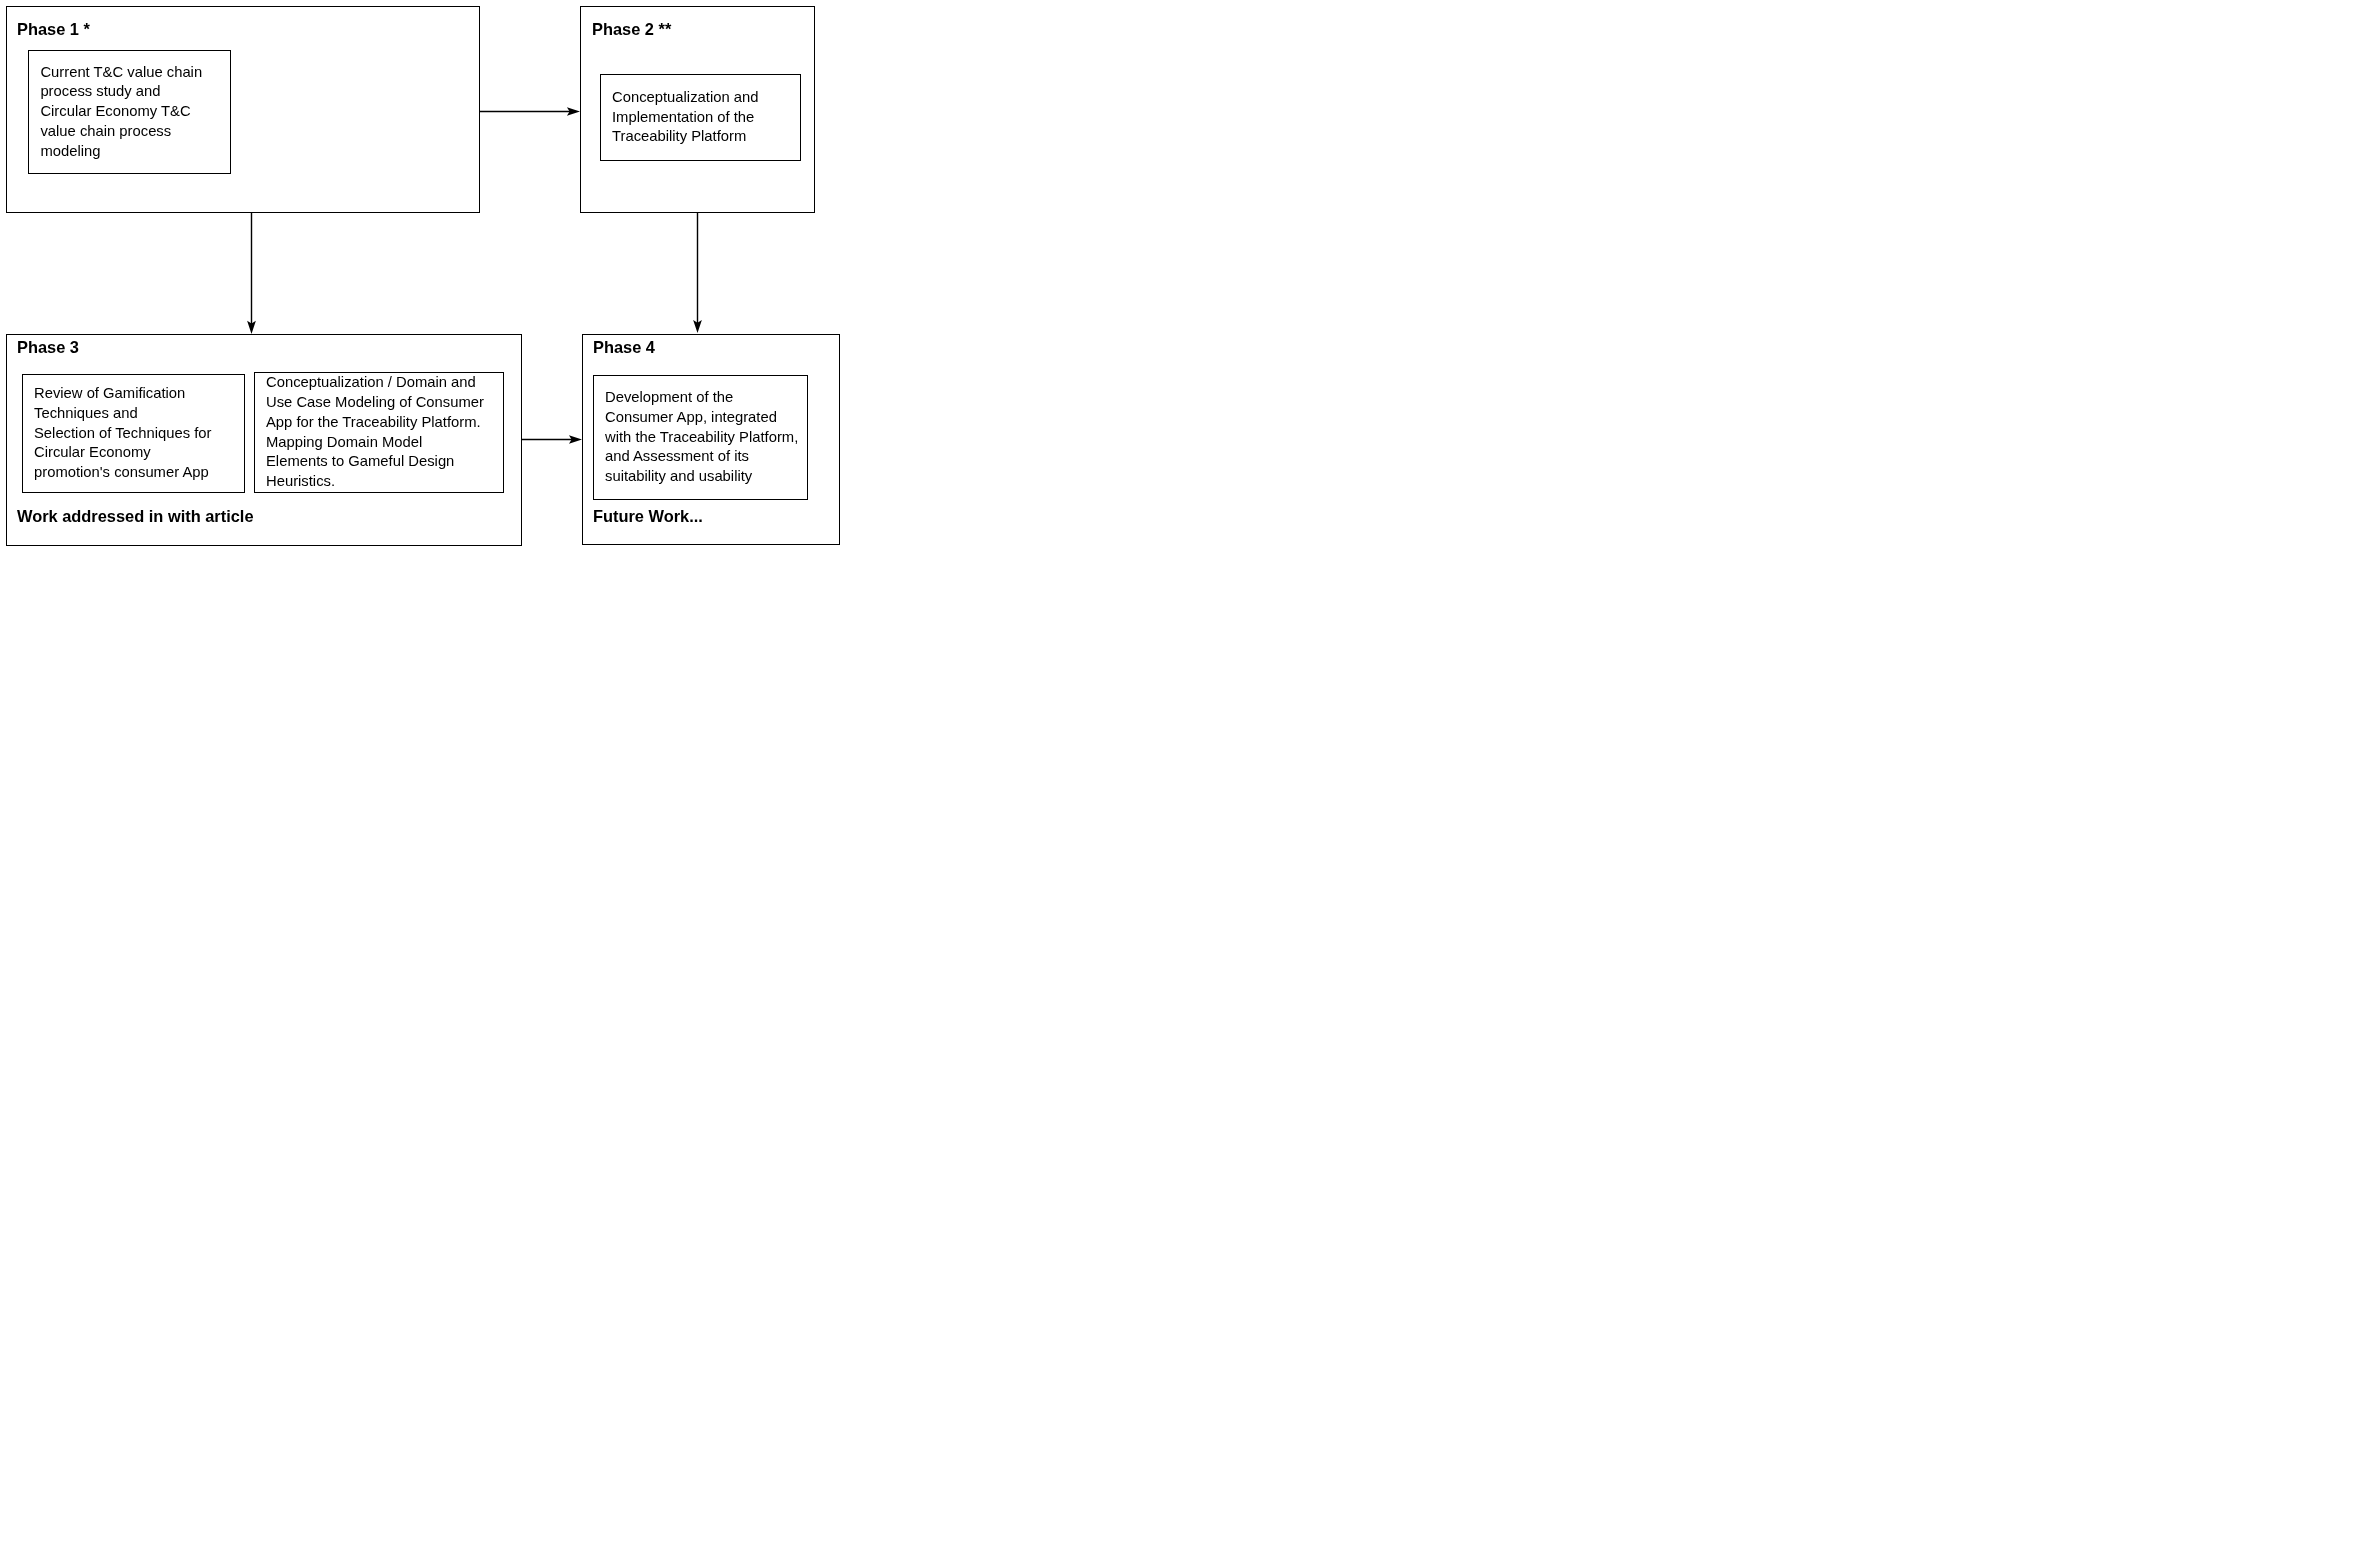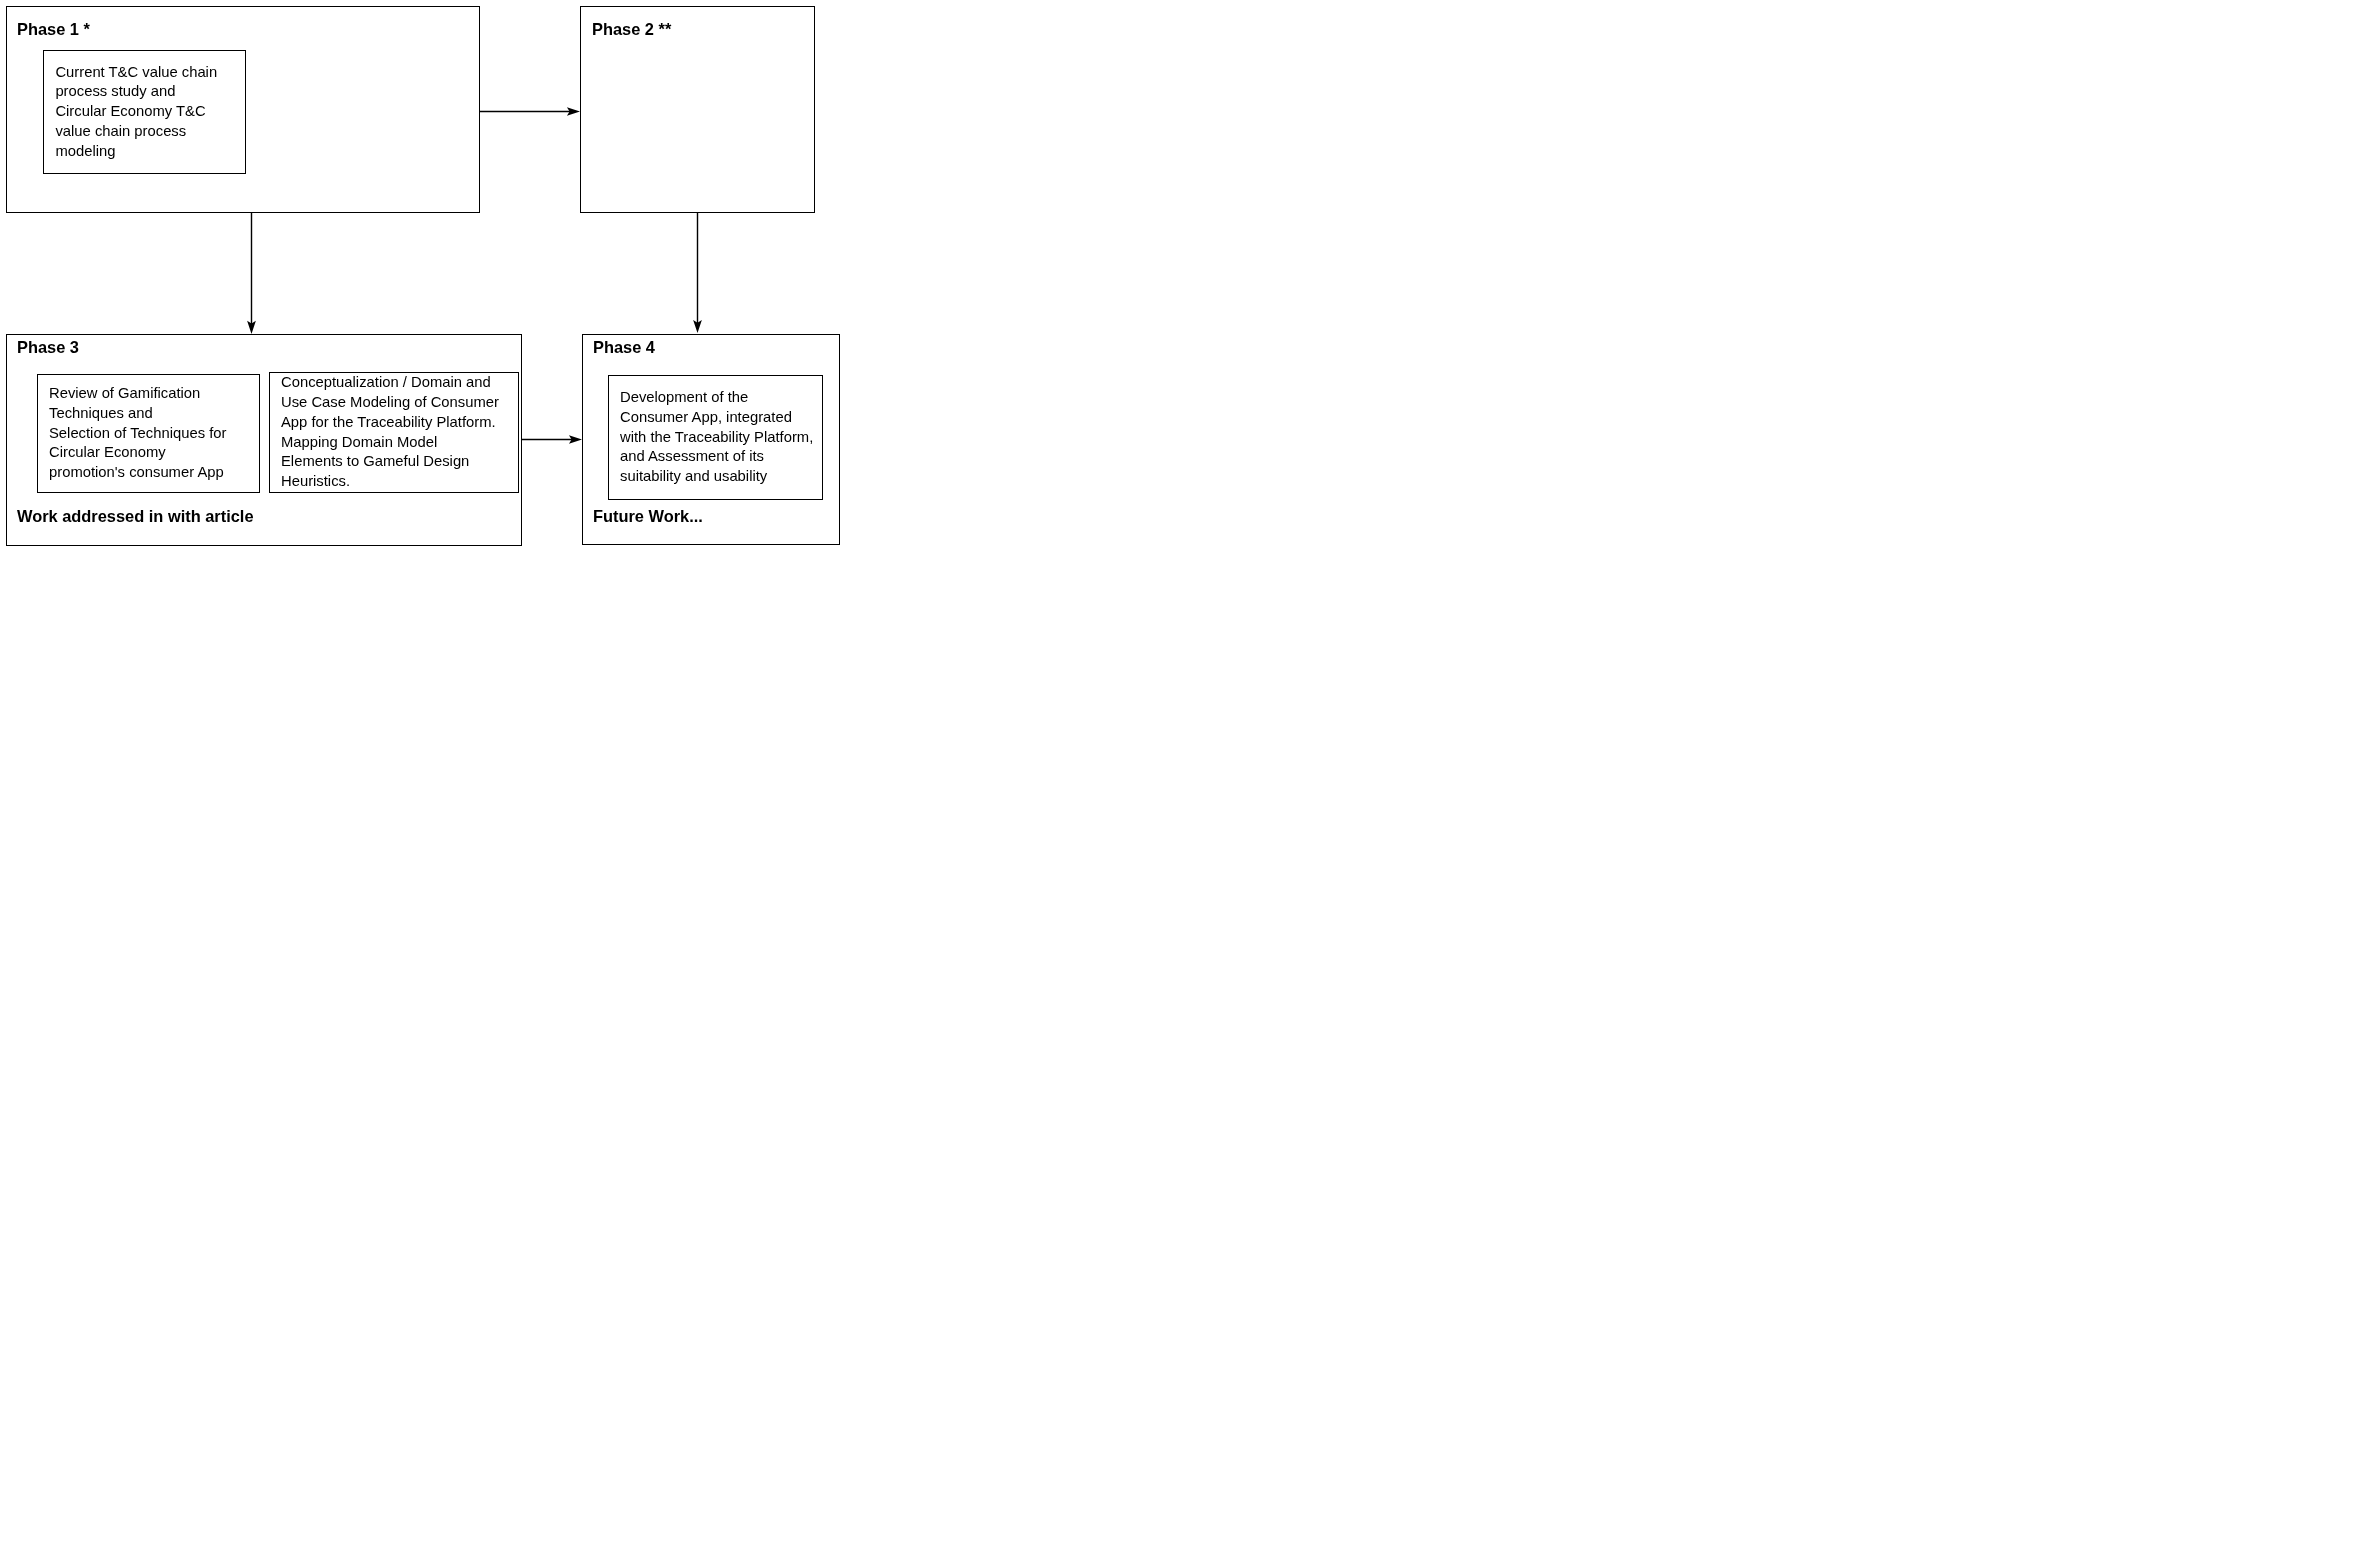--- a/index.html
+++ b/index.html
@@ -20,21 +20,20 @@
   .card{
     position:absolute;
     border:1.1px solid #000000;
     background:#ffffff;
     box-sizing:border-box;
     display:flex;
     align-items:center;
     font-size:14.8px;
     line-height:19.7px;
     padding:0 4.4px 0 11px;
-    margin-left:15px;
   }
   .card-text{white-space:pre-line;}
   .lead{font-weight:bold;}
   .title,.footer{
     position:absolute;
     font-weight:bold;
     font-size:16.4px;
     line-height:19.7px;
     white-space:nowrap;
   }
@@ -52,20 +51,25 @@
   <div class="card" style="left:28.4px;top:50px;width:203px;height:124px">
     <div class="card-text">Current T&amp;C value chain
 process study and
 Circular Economy T&amp;C
 value chain process
 modeling</div>
   </div>
 
   <div class="outer" style="left:580px;top:5.5px;width:235px;height:207px"></div>
   <div class="title" style="left:592px;top:20px">Phase 2 **</div>
+  <div class="card" style="left:600px;top:74px;width:201px;height:87px">
+    <div class="card-text">Conceptualization and
+Implementation of the
+Traceability Platform</div>
+  </div>
 
   <div class="outer" style="left:5.5px;top:334px;width:516px;height:212px"></div>
   <div class="title" style="left:17px;top:338px">Phase 3</div>
   <div class="card" style="left:22px;top:374px;width:223px;height:119px">
     <div class="card-text">Review of Gamification
 Techniques and
 Selection of Techniques for
 Circular Economy
 promotion's consumer App</div>
   </div>

